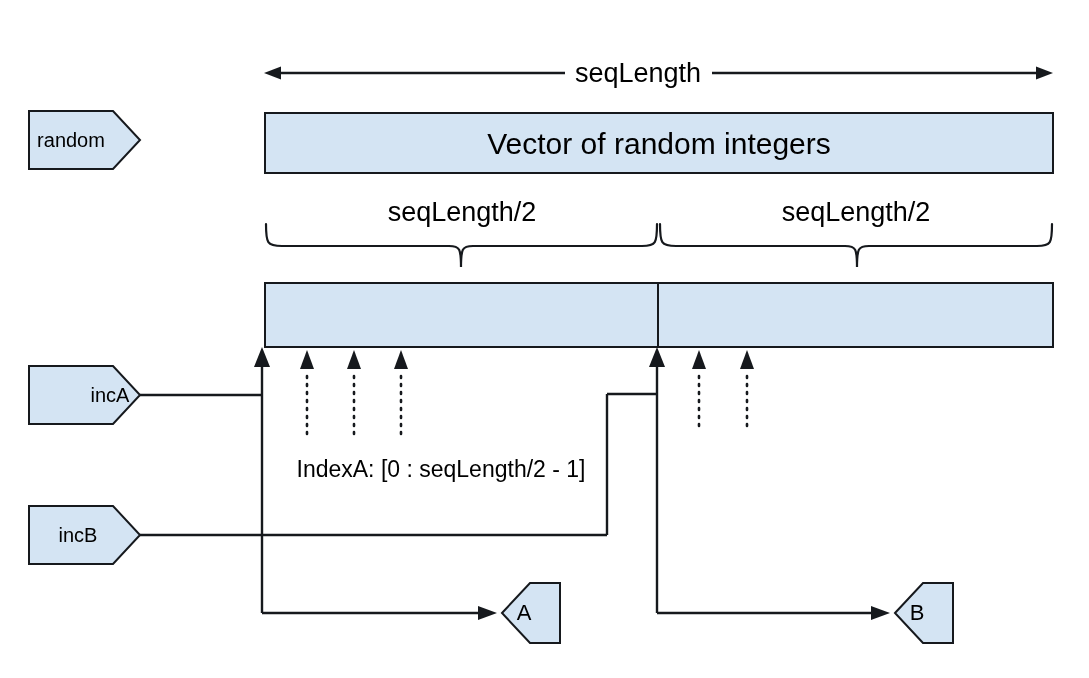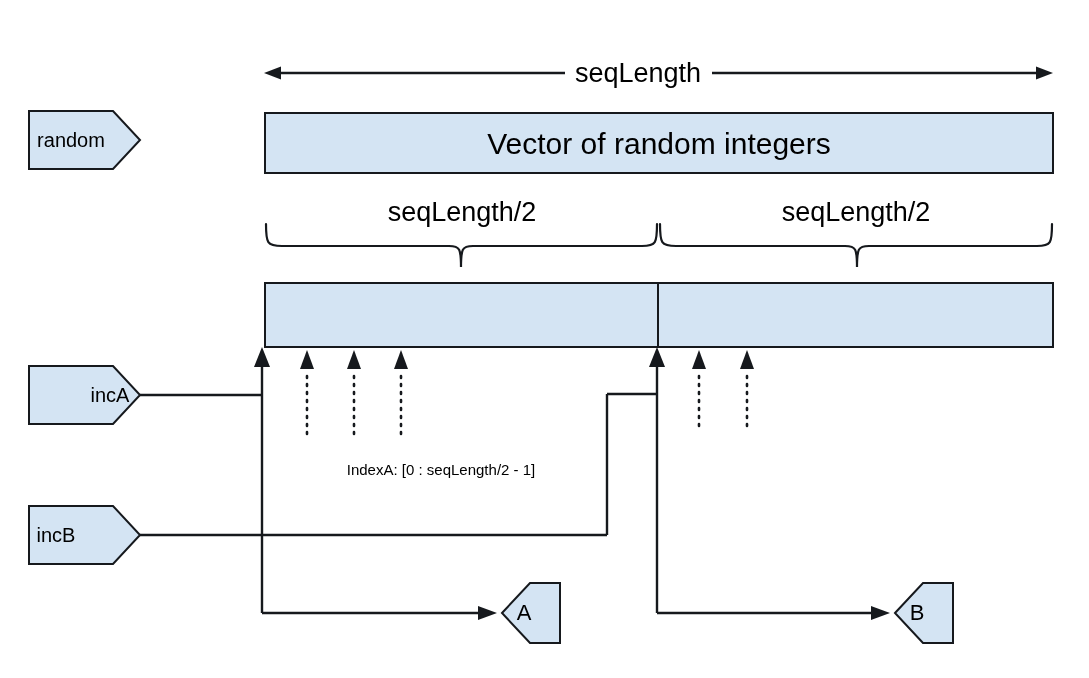--- a/index.html
+++ b/index.html
@@ -77,21 +77,21 @@
     font-size: 27px;
   }
   .lbl-half {
     font-size: 27px;
     margin-top: 12px;
   }
   .lbl-seq {
     font-size: 29px;
   }
   .lbl-index {
-    font-size: 15px;
+    font-size: 23px;
   }
   .lbl-port {
     font-size: 20px;
   }
   .lbl-out {
     font-size: 22px;
   }
 </style>
 </head>
 <body>
@@ -185,21 +185,21 @@
   <div class="lbl lbl-center lbl-port" style="left:71px; top:140px;">random</div>
 
   <div class="lbl lbl-center lbl-half" style="left:462px; top:200px;">seqLength/2</div>
 
   <div class="lbl lbl-center lbl-half" style="left:856px; top:200px;">seqLength/2</div>
 
 
 
   <div class="lbl lbl-center lbl-port" style="left:71px; top:395px;margin-left:39px;">incA</div>
 
-  <div class="lbl lbl-center lbl-port" style="left:56px; top:535px;">incB</div>
+  <div class="lbl lbl-center lbl-port" style="left:78px; top:535px;">incB</div>
 
   <div class="lbl lbl-center lbl-index" style="left:441px; top:469px;">IndexA: [0 : seqLength/2 - 1]</div>
 
 
   <div class="lbl lbl-center lbl-out" style="left:524px; top:613px;">A</div>
 
   <div class="lbl lbl-center lbl-out" style="left:917px; top:613px;">B</div>
 
 </div>
 

